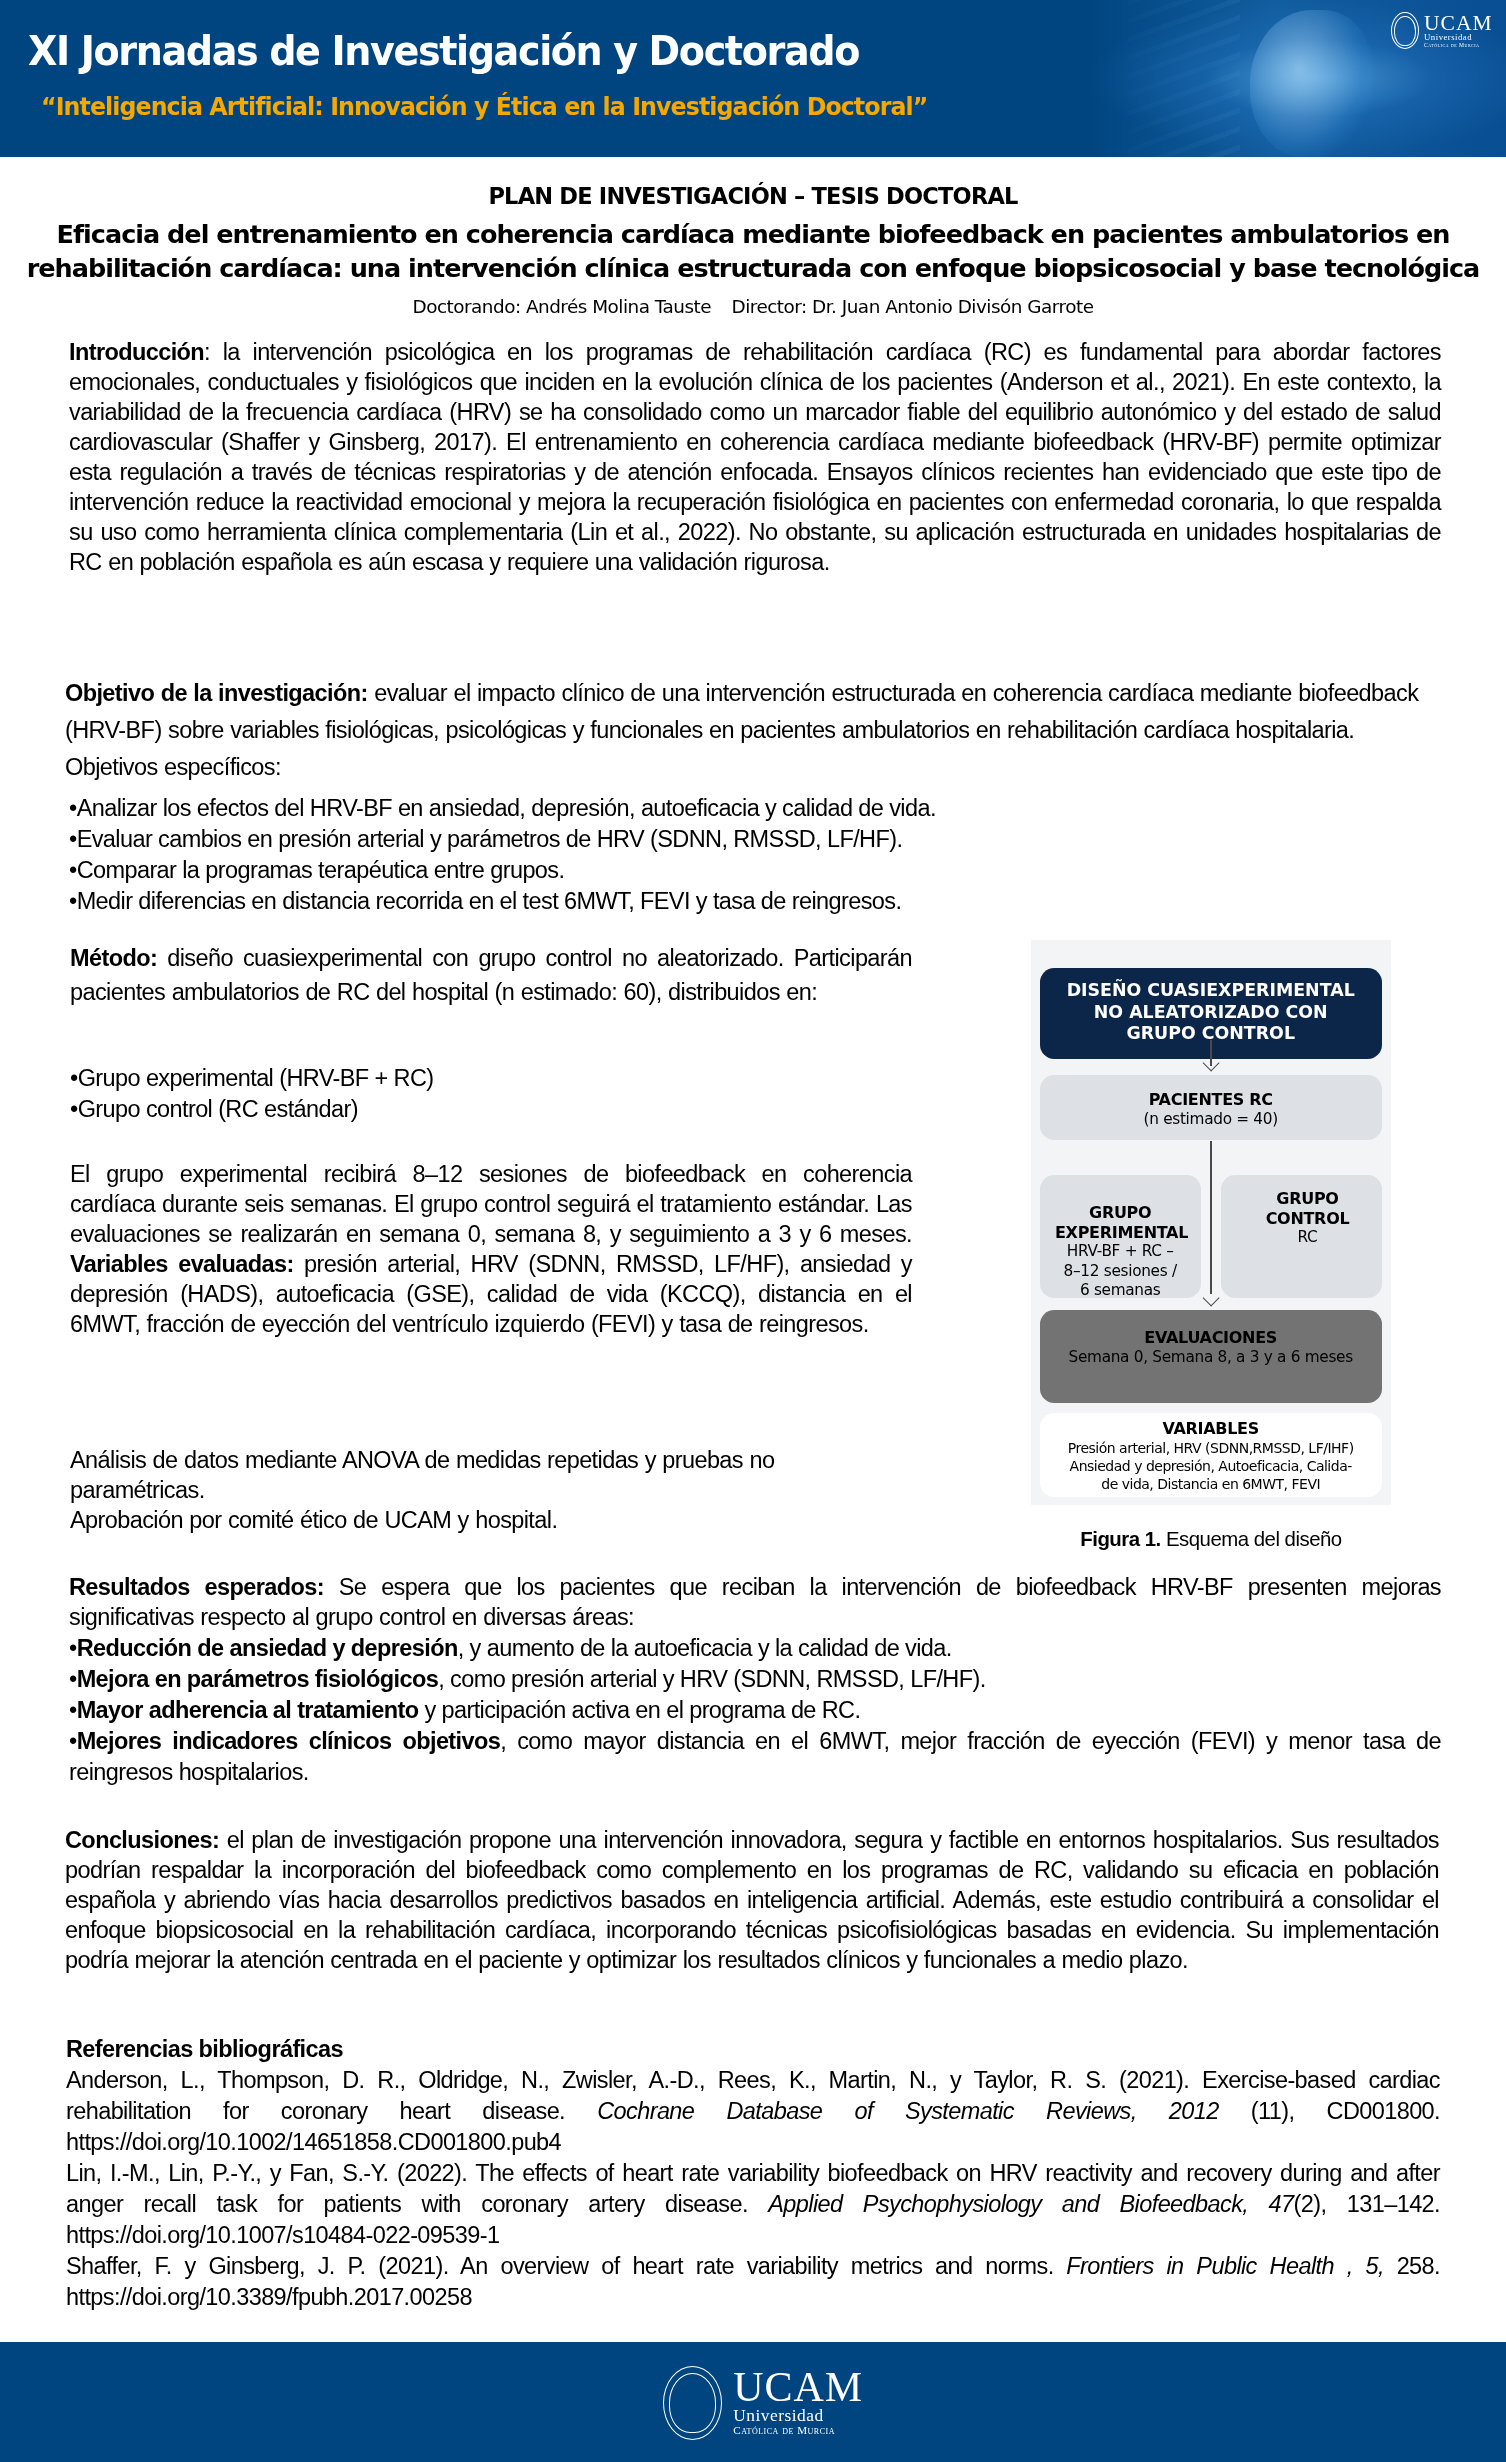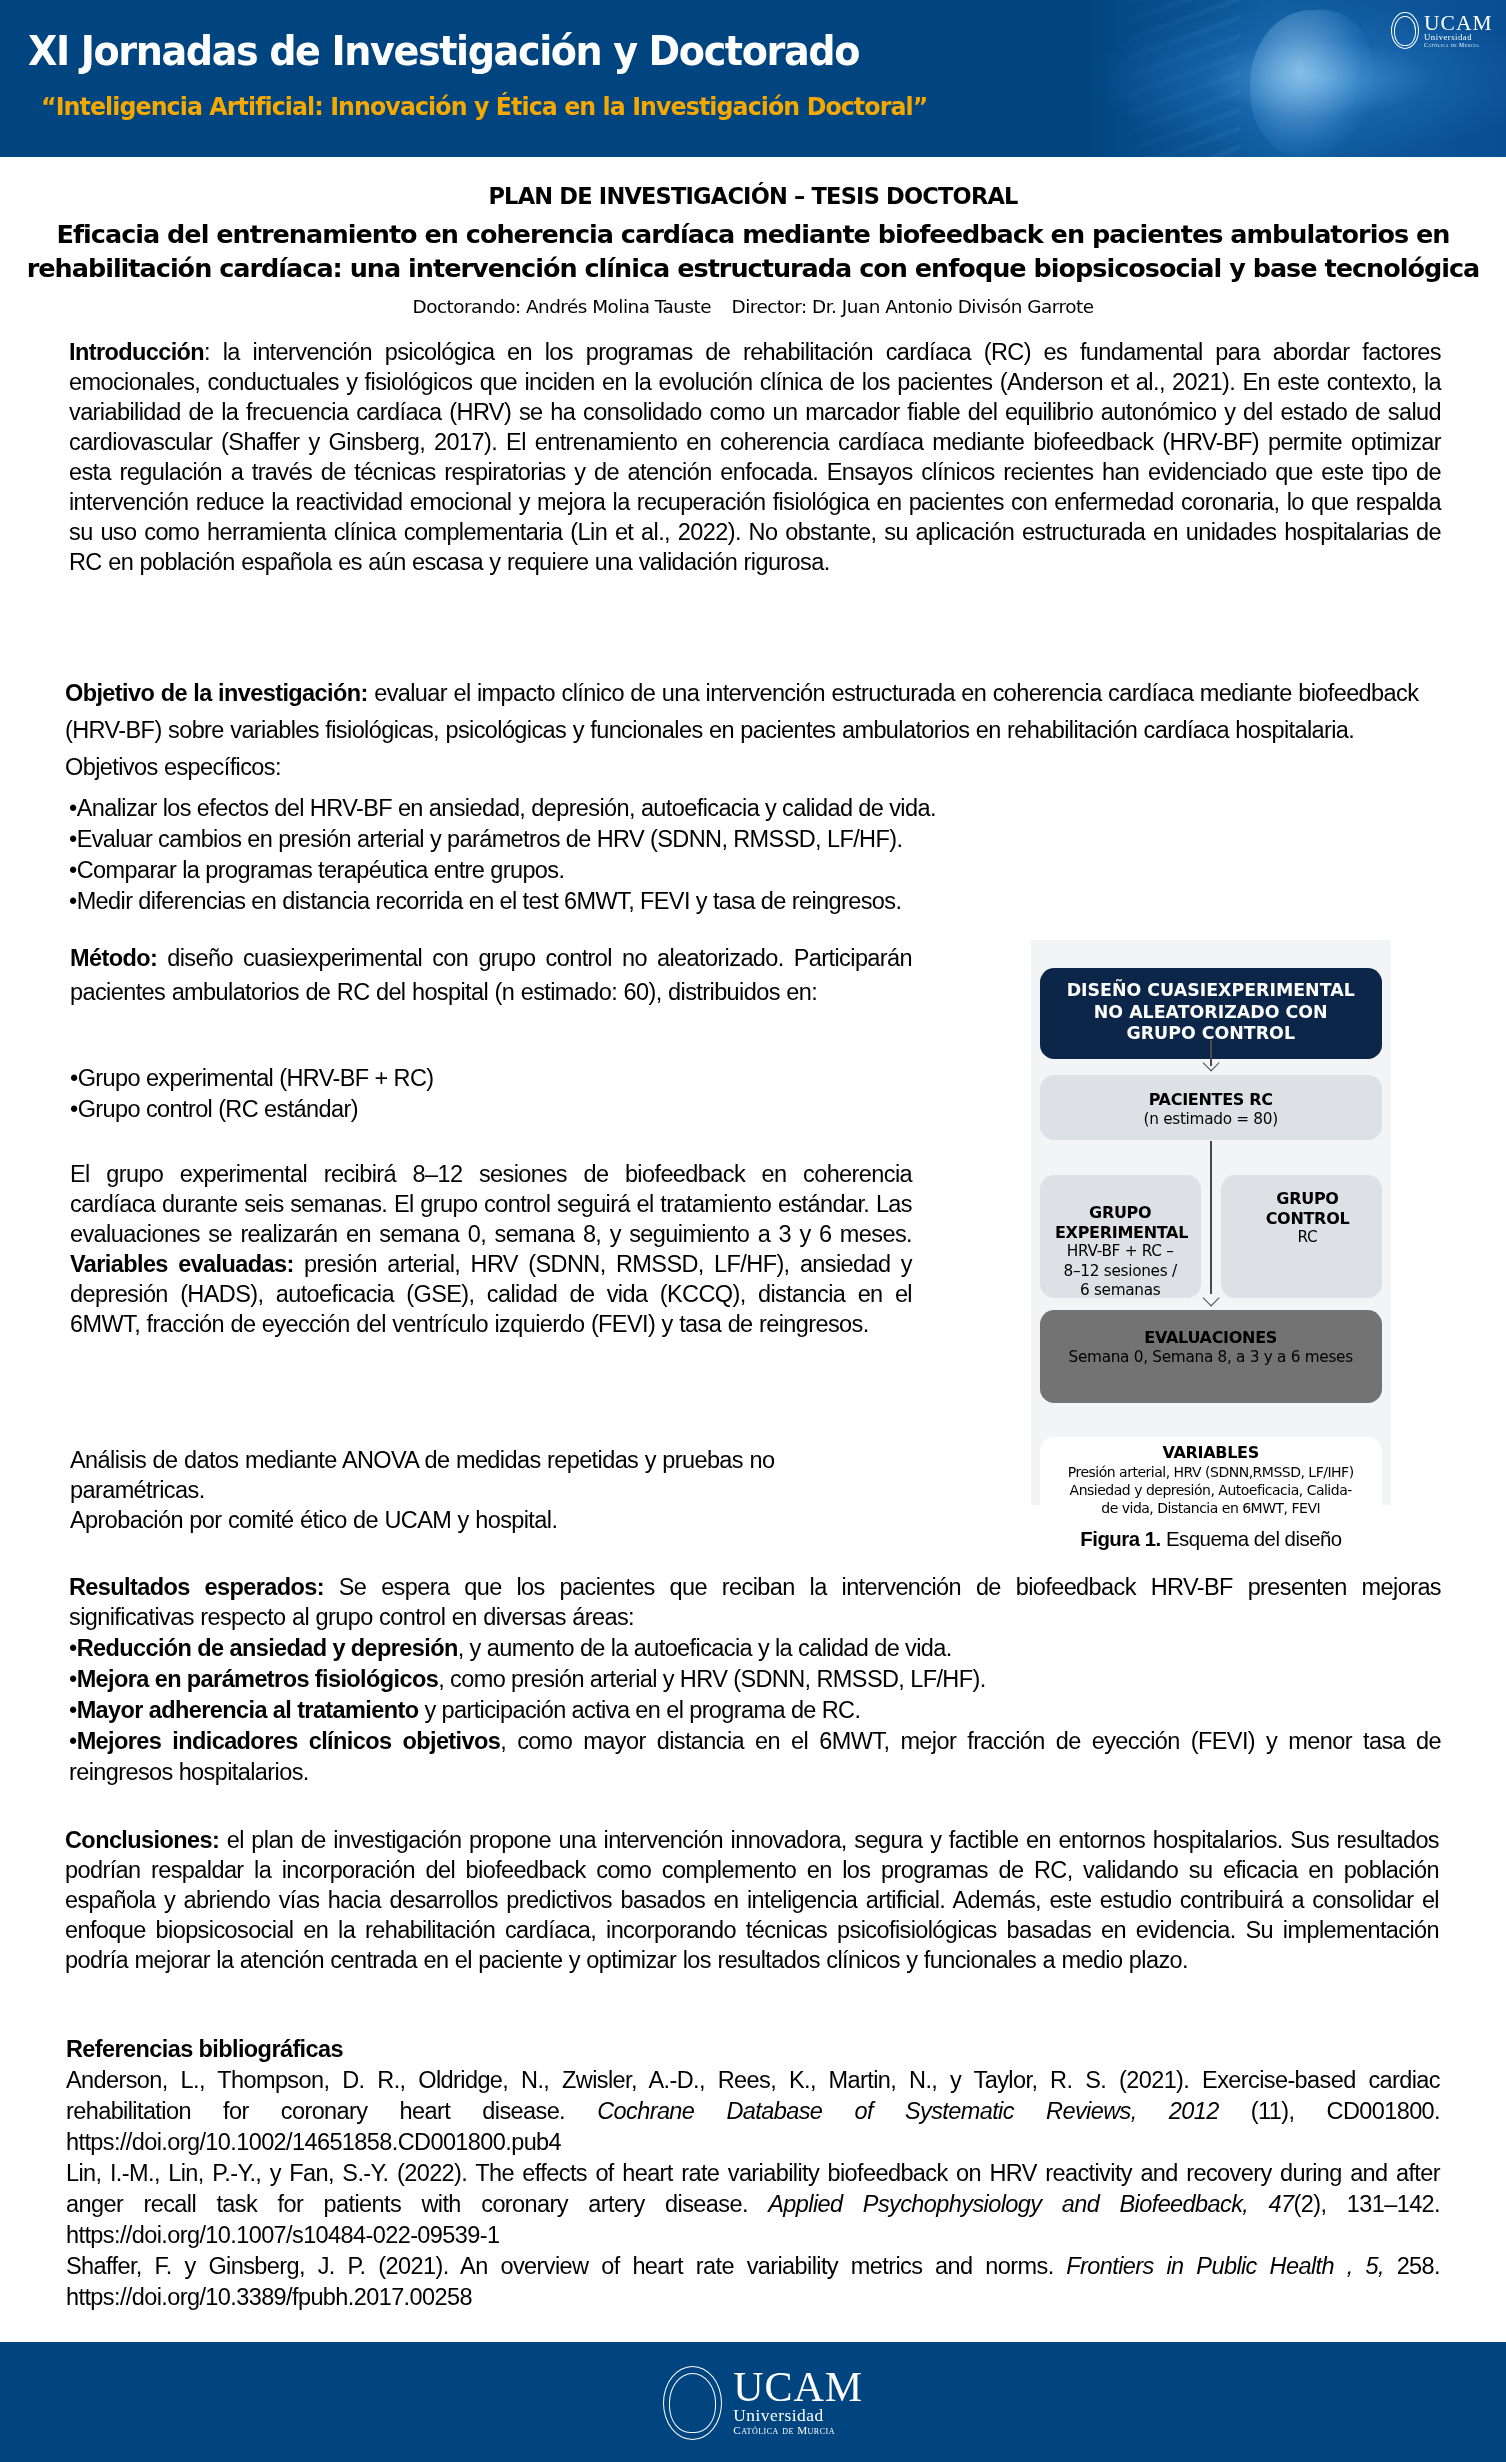--- a/index.html
+++ b/index.html
@@ -141,40 +141,40 @@
 
 <div id="diagram" class="abs">
   <div id="d-top" class="dbox">
     <div class="h" style="padding:0 20.4px;">DISEÑO CUASIEXPERIMENTAL NO ALEATORIZADO CON GRUPO CONTROL</div>
   </div>
   <div class="dline" style="top:100px;height:25.5px;"></div>
   <div class="darrow" style="left:174px;top:117px;"></div>
 
   <div id="d-pacientes" class="dbox">
     <div class="h">PACIENTES RC</div>
-    <div class="s">(n estimado = 80)</div>
+    <div class="s">(n estimado = 40)</div>
   </div>
   <div class="dline" style="top:201px;height:153px;"></div>
 
   <div id="d-exp" class="dbox" style="top:235px;">
     <div class="h" style="padding:0 15.3px;margin-top:14px;">GRUPO EXPERIMENTAL</div>
     <div class="s" style="padding:0 23px;">HRV-BF + RC – 8–12 sesiones / 6 semanas</div>
   </div>
   <div id="d-ctrl" class="dbox" style="top:235px;padding-left:12px;">
     <div class="h" style="padding:0 31px;">GRUPO CONTROL</div>
     <div class="s">RC</div>
   </div>
   <div class="darrow" style="left:174px;top:352px;"></div>
 
   <div id="d-eval" class="dbox" style="top:370px;">
     <div class="h">EVALUACIONES</div>
     <div class="s">Semana 0, Semana 8, a 3 y a 6 meses</div>
   </div>
 
-  <div id="d-vars" class="dbox" style="top:473px;height:84px;padding-top:6.1px;margin-top:24px;">
+  <div id="d-vars" class="dbox" style="top:473px;height:84px;padding-top:6.1px;">
     <div class="h">VARIABLES</div>
     <div class="s">Presión arterial, HRV (SDNN,RMSSD, LF/IHF)</div>
     <div class="s">Ansiedad y depresión, Autoeficacia, Calida-</div>
     <div class="s">de vida, Distancia en 6MWT, FEVI</div>
   </div>
 </div>
 <div id="fig-caption" class="abs"><b>Figura 1.</b><span> Esquema del diseño</span></div>
 
 <div id="results-intro" class="abs para"><b>Resultados esperados:</b><span> Se espera que los pacientes que reciban la intervención de biofeedback HRV-BF presenten mejoras significativas respecto al grupo control en diversas áreas:</span></div>
 <ul id="results-list" class="abs bullets">

